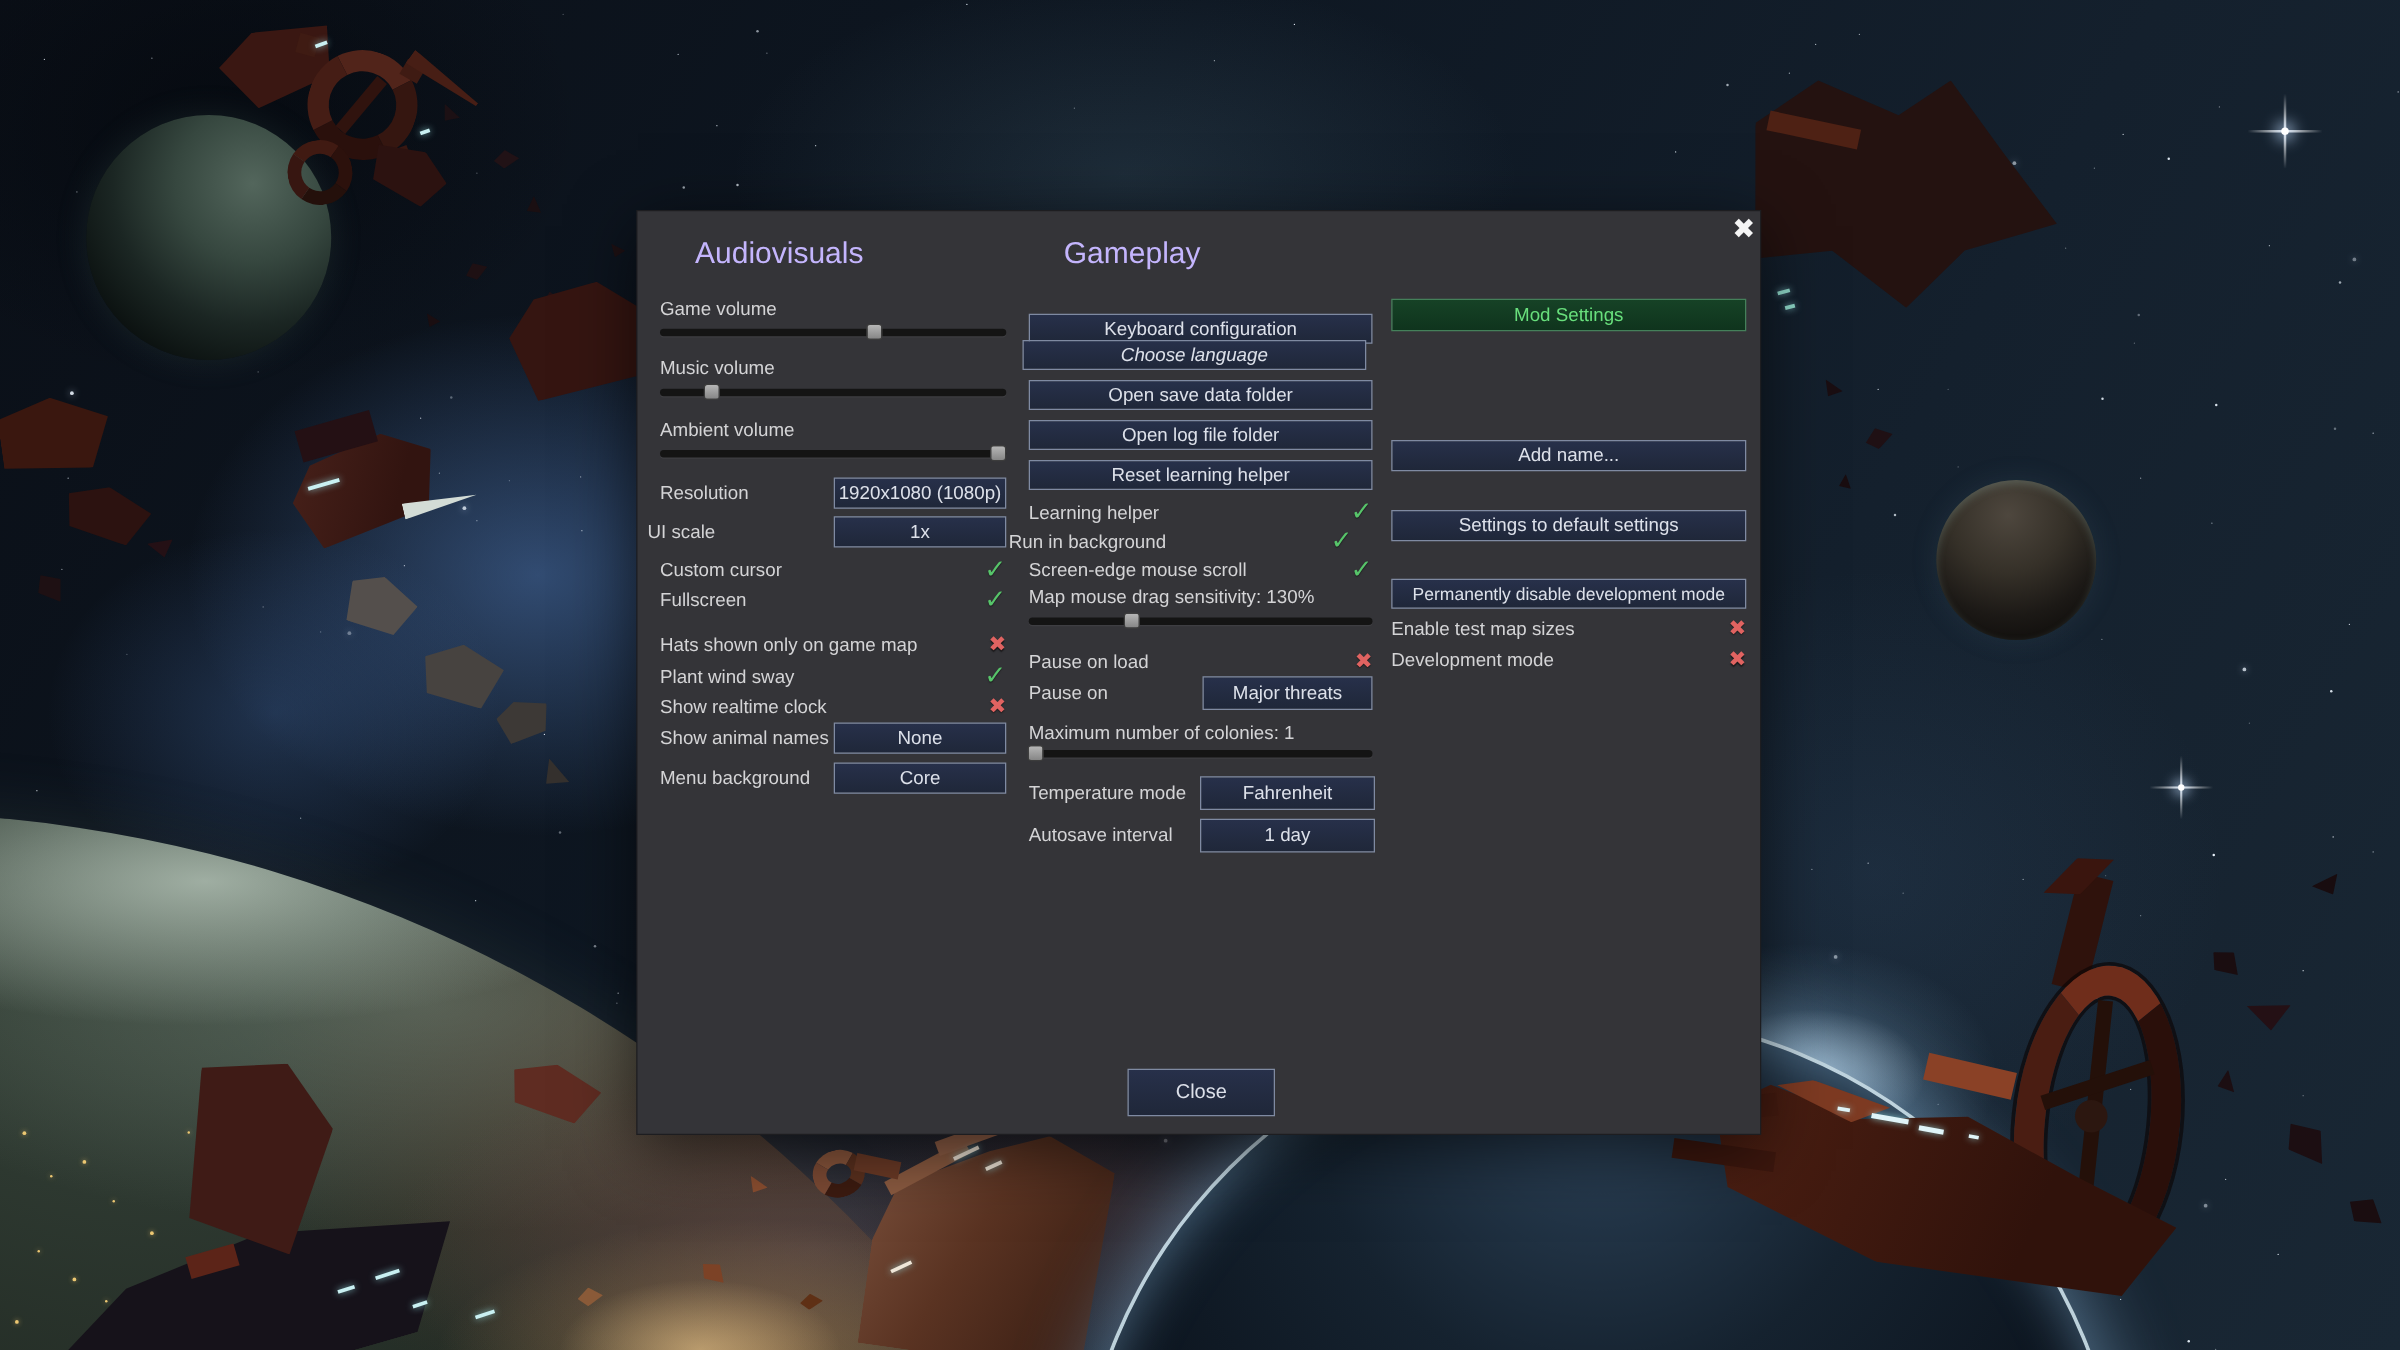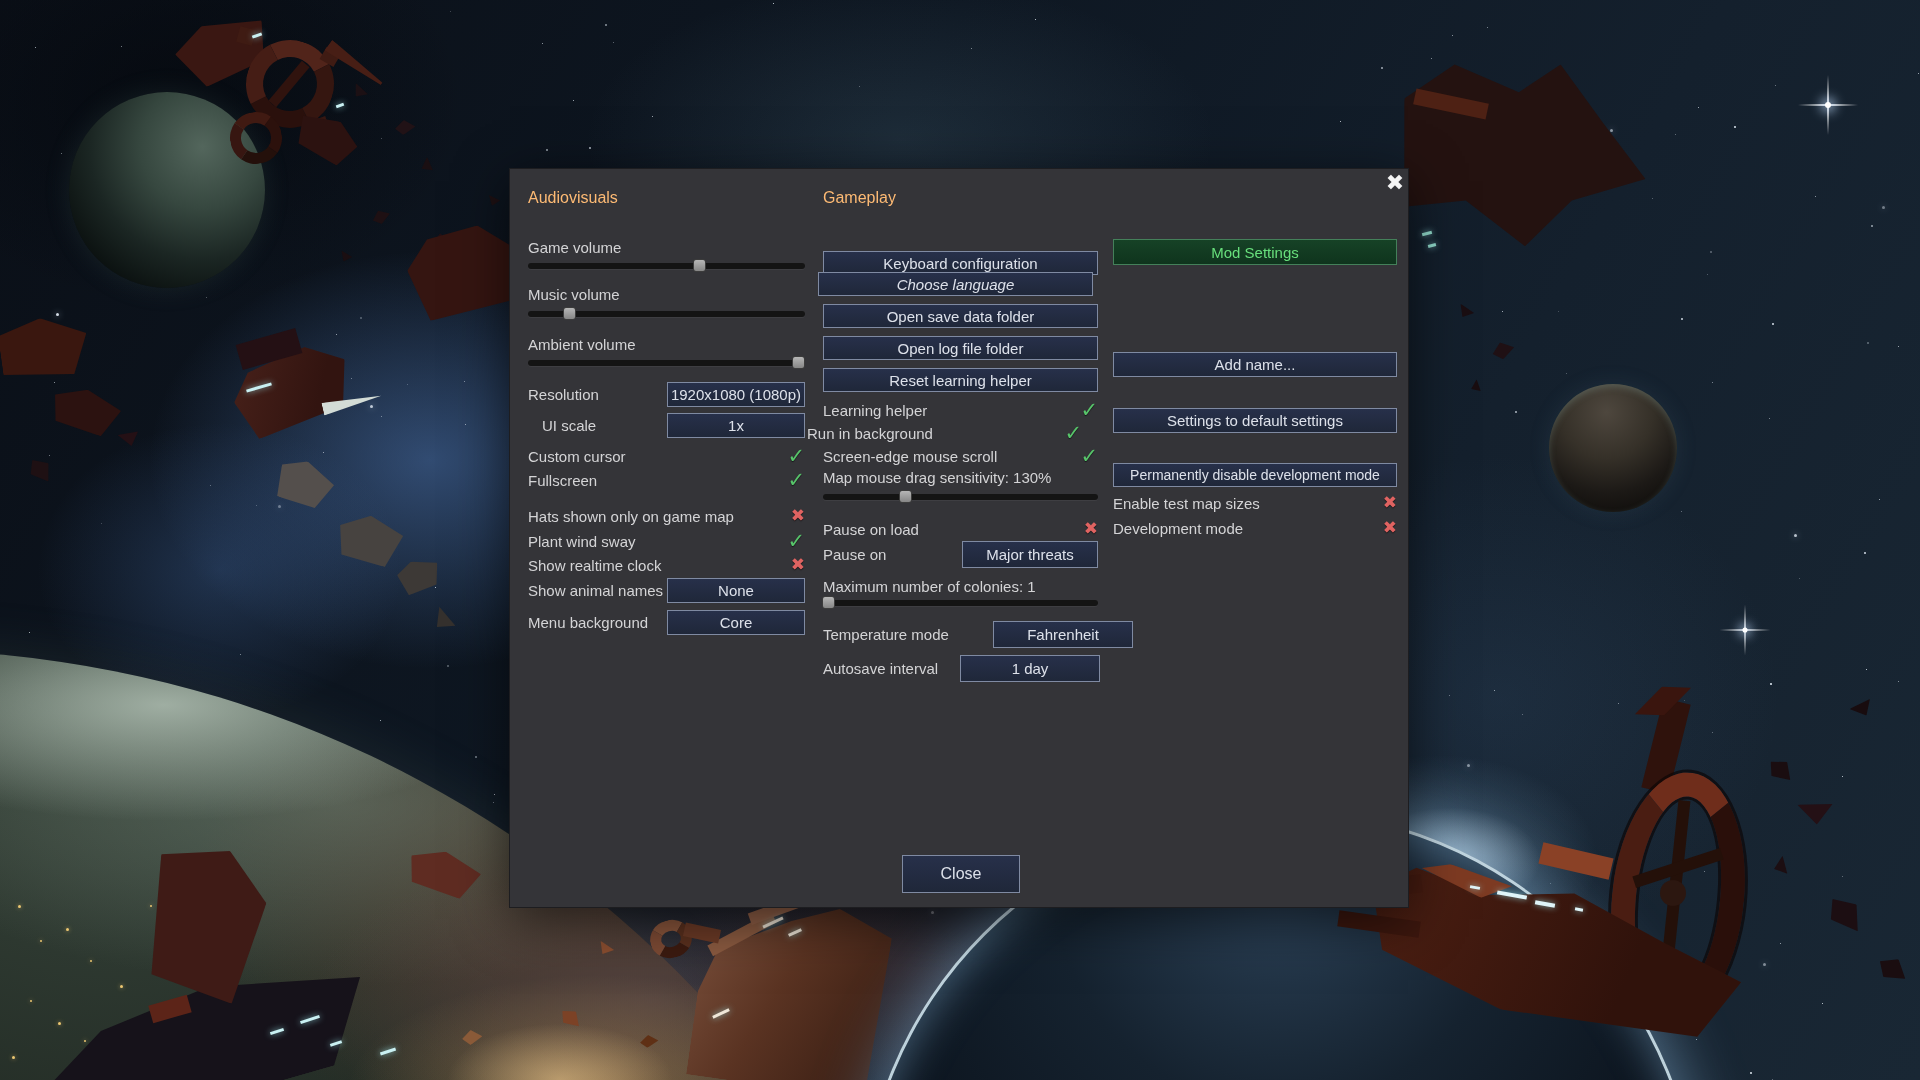--- a/index.html
+++ b/index.html
@@ -13,21 +13,21 @@
   .flare .h{position:absolute;left:-30px;top:-1px;width:60px;height:2px;background:linear-gradient(90deg,transparent,rgba(255,255,255,.95),transparent);}
   .flare .v{position:absolute;left:-1px;top:-30px;width:2px;height:60px;background:linear-gradient(180deg,transparent,rgba(255,255,255,.95),transparent);}
   .flare b{position:absolute;left:-3px;top:-3px;width:6px;height:6px;border-radius:50%;background:#fff;box-shadow:0 0 12px 4px rgba(195,222,255,.8);}
   .wr{position:absolute;}
   .ring{border-style:solid;border-radius:50%;background:transparent;}
   .dash{position:absolute;background:#c9f0f2;box-shadow:0 0 6px rgba(150,225,230,.8);}
   .citylight{position:absolute;border-radius:50%;background:#ecc772;box-shadow:0 0 4px rgba(240,200,110,.7);}
   
   .dialog{position:absolute;left:510px;top:169px;width:898px;height:738px;background:#343438;
           box-shadow:0 0 0 1px #1d1d20,0 12px 50px rgba(0,0,0,.6);z-index:10;color:#d6d6d6;}
-  .coltitle{position:absolute;font-size:16px;color:#fdba74;}
+  .coltitle{position:absolute;font-size:24px;color:#c4b5fd;margin-left:28px;}
   .lbl{position:absolute;font-size:15px;color:#d4d4d6;line-height:16px;white-space:nowrap;}
   .btn{position:absolute;box-sizing:border-box;display:flex;align-items:center;justify-content:center;
        background:linear-gradient(#27304a,#1f2739);border:1px solid #7f8aa2;color:#dde1ea;
        font-family:inherit;font-size:15px;padding:0;cursor:pointer;white-space:nowrap;}
   .btn.green{background:linear-gradient(#164226,#0f341d);border-color:#44805a;color:#68df7c;}
   .btn.small-text{font-size:14px;}
   .btn.closebtn{font-size:16px;}
   .slider{position:absolute;height:14px;}
   .slider .track{position:absolute;left:0;right:0;top:4px;height:6px;background:#141414;border-radius:3px;
                  box-shadow:0 1px 0 rgba(255,255,255,.05);}
@@ -463,21 +463,21 @@
 
     <div class="lbl" style="left:18px;top:168px;">Ambient volume</div>
     <div class="slider" style="left:18px;top:187px;width:277px;">
       <div class="track"></div>
       <div class="thumb" style="left: calc(98% - 7px);"></div>
     </div>
 
     <div class="lbl" style="left:18px;top:218px;">Resolution</div>
     <button class="btn" style="left:157px;top:213px;width:138px;height:25px;">1920x1080 (1080p)</button>
 
-    <div class="lbl" style="left:32px;top:249px;">UI scale</div>
+    <div class="lbl" style="left:8px;top:249px;">UI scale</div>
     <button class="btn" style="left:157px;top:244px;width:138px;height:25px;">1x</button>
 
     <div class="trow" style="left:18px;top:276px;width:277px;">
       <span class="tlabel">Custom cursor</span>
         <span class="ticon on">✓</span>
     </div>
     <div class="trow" style="left:18px;top:300px;width:277px;">
       <span class="tlabel">Fullscreen</span>
         <span class="ticon on">✓</span>
     </div>
@@ -535,21 +535,21 @@
     <div class="lbl" style="left:313px;top:378px;">Pause on</div>
     <button class="btn" style="left:452px;top:372px;width:136px;height:27px;">Major threats</button>
 
     <div class="lbl" style="left:313px;top:410px;">Maximum number of colonies: 1</div>
     <div class="slider" style="left:313px;top:427px;width:275px;">
       <div class="track"></div>
       <div class="thumb" style="left: calc(2% - 7px);"></div>
     </div>
 
     <div class="lbl" style="left:313px;top:458px;">Temperature mode</div>
-    <button class="btn" style="left:450px;top:452px;width:140px;height:27px;margin-left:33px;">Fahrenheit</button>
+    <button class="btn" style="left:450px;top:452px;width:140px;height:27px;">Fahrenheit</button>
 
     <div class="lbl" style="left:313px;top:492px;">Autosave interval</div>
     <button class="btn" style="left:450px;top:486px;width:140px;height:27px;">1 day</button>
 
     <button class="btn green" style="left:603px;top:70px;width:284px;height:26px;">Mod Settings</button>
 
 
     <button class="btn" style="left:603px;top:183px;width:284px;height:25px;">Add name...</button>
 
     <button class="btn" style="left:603px;top:239px;width:284px;height:25px;">Settings to default settings</button>

